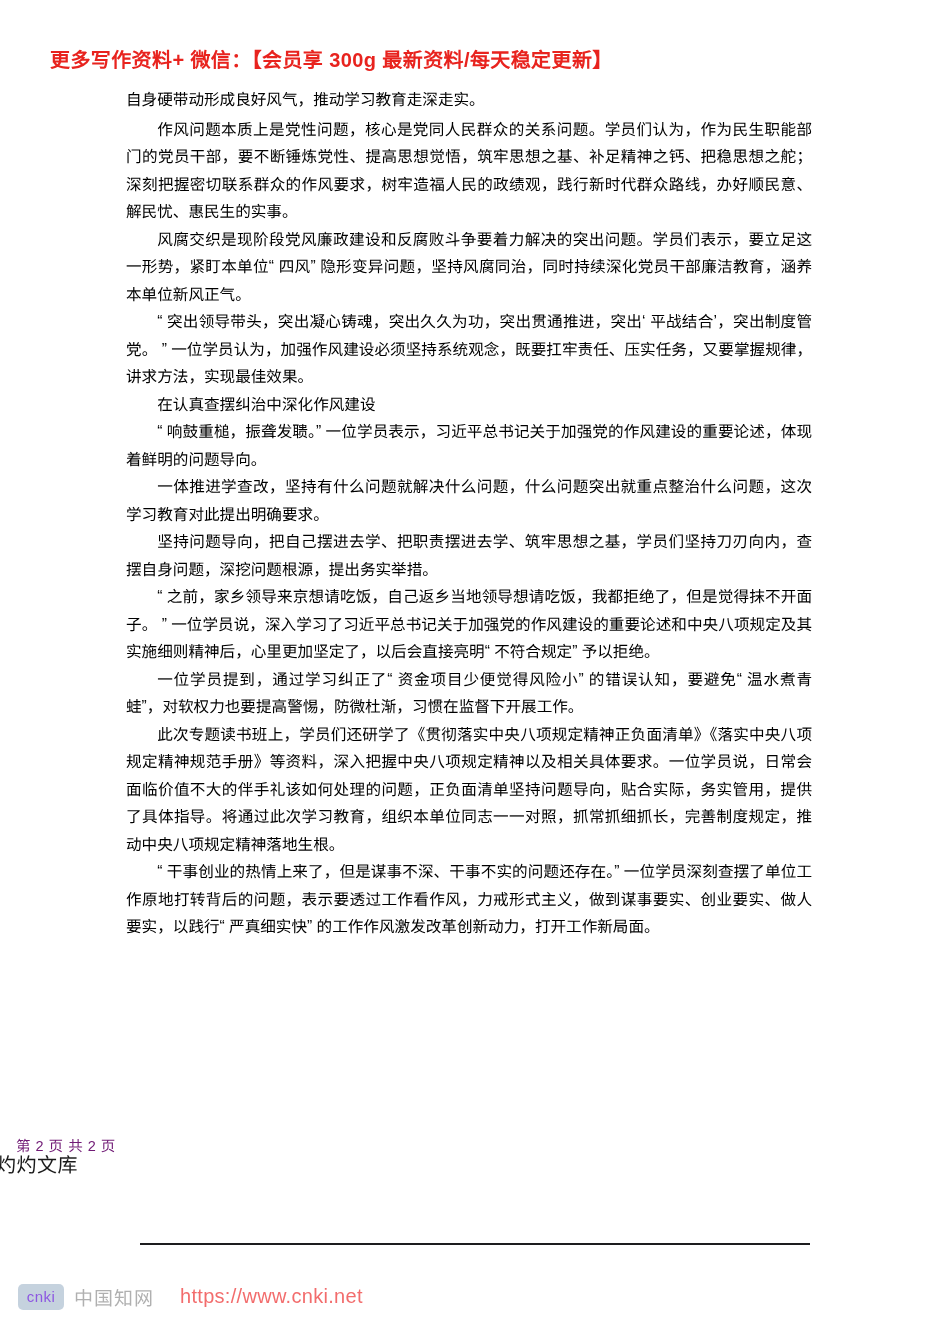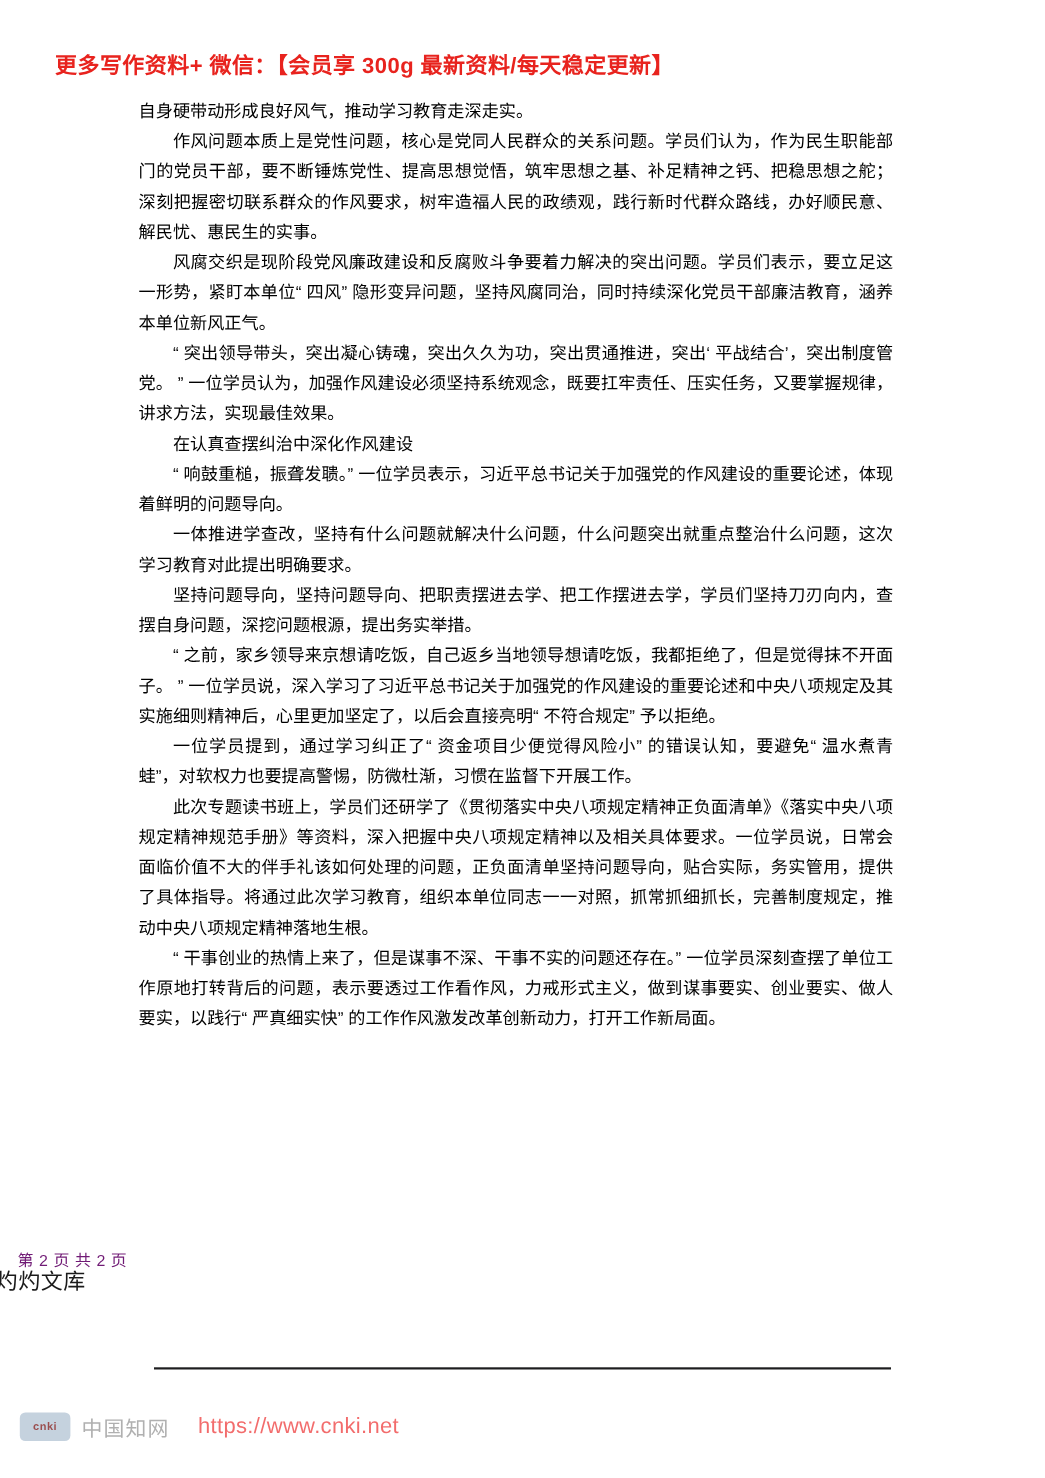--- a/index.html
+++ b/index.html
@@ -49,20 +49,21 @@
 
   .doc-body p {
     margin: 0;
     padding: 0;
     text-indent: 2em;
     word-break: break-all;
   }
 
   .doc-body p.noindent {
     text-indent: 0;
+    font-family: Liberation Mono, monospace;
   }
 
   
   .footer-pageno {
     position: absolute;
     left: 16px;
     top: 1134px;
     width: 812px;
     text-align: left;
     font-size: 14.5px;
@@ -101,23 +102,23 @@
   }
 
   .cnki-badge {
     display: flex;
     align-items: center;
     justify-content: center;
     width: 46px;
     height: 26px;
     border-radius: 5px;
     background: #b6c6d6;
-    color: #7f1d1d;
-    font-size: 10px;
-    font-weight: 700;
+    color: #6d28d9;
+    font-size: 15px;
+    font-weight: 400;
     letter-spacing: 0.5px;
     font-family: "Liberation Sans", sans-serif;
   }
 
   .cnki-name {
     font-size: 19px;
     color: #9a9a9a;
     letter-spacing: 1px;
     white-space: nowrap;
   }
@@ -138,21 +139,21 @@
   <div class="promo-banner">更多写作资料+ 微信：【会员享 300g 最新资料/每天稳定更新】</div>
 
   <div class="doc-body">
       <p class="noindent">自身硬带动形成良好风气，推动学习教育走深走实。</p>
       <p class="">作风问题本质上是党性问题，核心是党同人民群众的关系问题。学员们认为，作为民生职能部门的党员干部，要不断锤炼党性、提高思想觉悟，筑牢思想之基、补足精神之钙、把稳思想之舵；深刻把握密切联系群众的作风要求，树牢造福人民的政绩观，践行新时代群众路线，办好顺民意、解民忧、惠民生的实事。</p>
       <p class="">风腐交织是现阶段党风廉政建设和反腐败斗争要着力解决的突出问题。学员们表示，要立足这一形势，紧盯本单位“ 四风” 隐形变异问题，坚持风腐同治，同时持续深化党员干部廉洁教育，涵养本单位新风正气。</p>
       <p class="">“ 突出领导带头，突出凝心铸魂，突出久久为功，突出贯通推进，突出‘ 平战结合’，突出制度管党。 ” 一位学员认为，加强作风建设必须坚持系统观念，既要扛牢责任、压实任务，又要掌握规律，讲求方法，实现最佳效果。</p>
       <p class="">在认真查摆纠治中深化作风建设</p>
       <p class="">“ 响鼓重槌，振聋发聩。” 一位学员表示，习近平总书记关于加强党的作风建设的重要论述，体现着鲜明的问题导向。</p>
       <p class="">一体推进学查改，坚持有什么问题就解决什么问题，什么问题突出就重点整治什么问题，这次学习教育对此提出明确要求。</p>
-      <p class="">坚持问题导向，坚持问题导向、把职责摆进去学、把工作摆进去学，学员们坚持刀刃向内，查摆自身问题，深挖问题根源，提出务实举措。</p>
+      <p class="">坚持问题导向，把自己摆进去学、把职责摆进去学、筑牢思想之基，学员们坚持刀刃向内，查摆自身问题，深挖问题根源，提出务实举措。</p>
       <p class="">“ 之前，家乡领导来京想请吃饭，自己返乡当地领导想请吃饭，我都拒绝了，但是觉得抹不开面子。 ” 一位学员说，深入学习了习近平总书记关于加强党的作风建设的重要论述和中央八项规定及其实施细则精神后，心里更加坚定了，以后会直接亮明“ 不符合规定” 予以拒绝。</p>
       <p class="">一位学员提到，通过学习纠正了“ 资金项目少便觉得风险小” 的错误认知，要避免“ 温水煮青蛙”，对软权力也要提高警惕，防微杜渐，习惯在监督下开展工作。</p>
       <p class="">此次专题读书班上，学员们还研学了《贯彻落实中央八项规定精神正负面清单》《落实中央八项规定精神规范手册》等资料，深入把握中央八项规定精神以及相关具体要求。一位学员说，日常会面临价值不大的伴手礼该如何处理的问题，正负面清单坚持问题导向，贴合实际，务实管用，提供了具体指导。将通过此次学习教育，组织本单位同志一一对照，抓常抓细抓长，完善制度规定，推动中央八项规定精神落地生根。</p>
       <p class="">“ 干事创业的热情上来了，但是谋事不深、干事不实的问题还存在。” 一位学员深刻查摆了单位工作原地打转背后的问题，表示要透过工作看作风，力戒形式主义，做到谋事要实、创业要实、做人要实，以践行“ 严真细实快” 的工作作风激发改革创新动力，打开工作新局面。</p>
     </div>
 
   <div class="footer-pageno">第 2 页 共 2 页</div>
 
   <div class="watermark-lib">灼灼文库</div>
 

